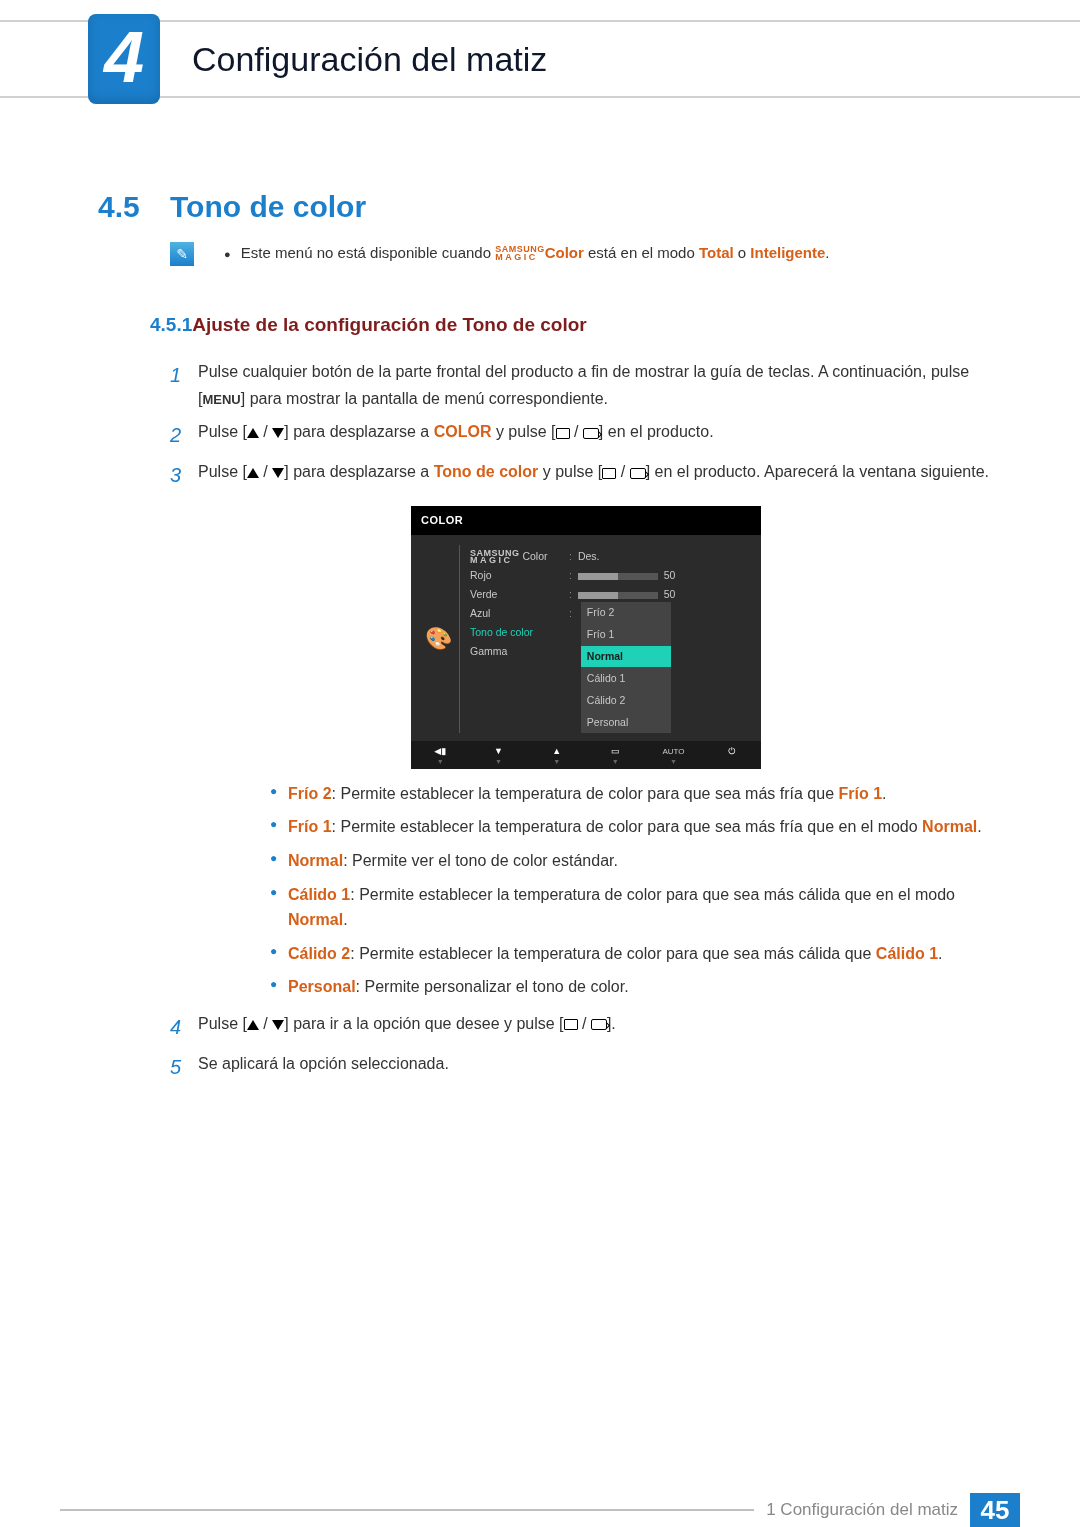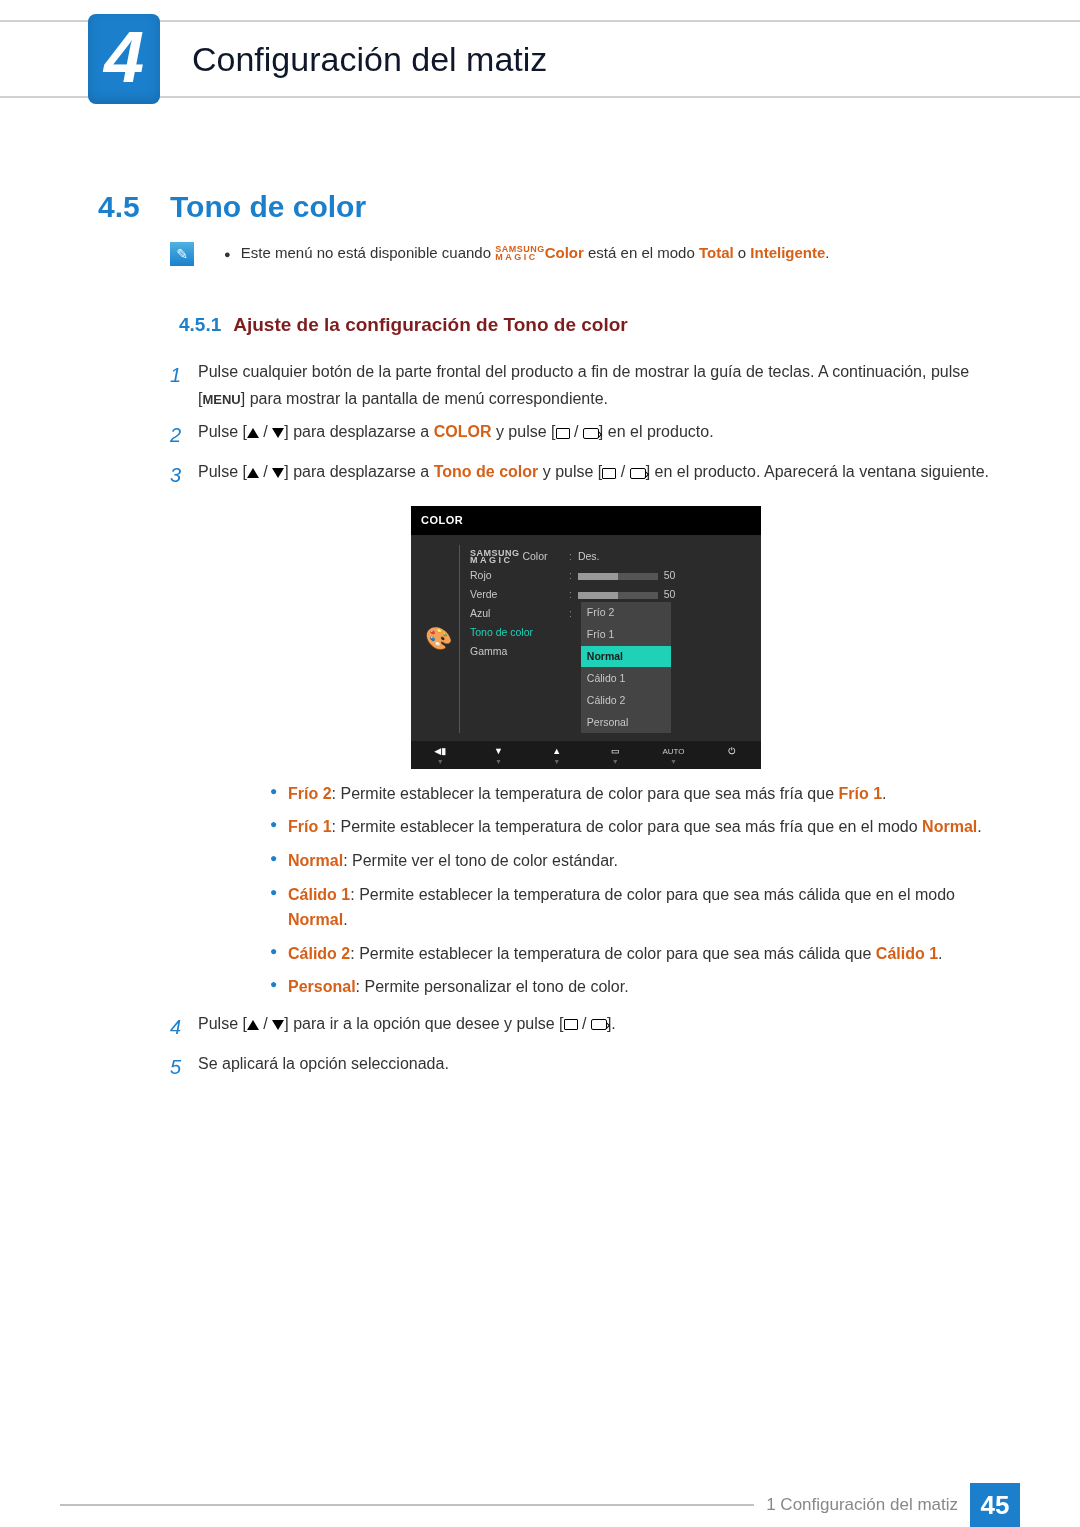--- a/index.html
+++ b/index.html
@@ -79,22 +79,22 @@
     color: #fff; font-size: 14px;
   }
   .note-text { font-size: 15px; color: #333; }
   .bold-accent { color: #d66018; font-weight: bold; }
   .magic-logo { font-size: 9px; letter-spacing: 0.5px; color:#d66018; display:inline-block; line-height:0.85; vertical-align:middle; font-weight:bold;}
   .magic-logo .l1{display:block;}
   .magic-logo .l2{display:block; letter-spacing:2.5px;}
   .subsection-row {
     display: flex;
     margin-top: 48px;
-    margin-left: 81px;
-    gap: 12px;
+    margin-left: 52px;
+    gap: 0;
   }
   .sub-num {
     color: #1b7fcc; font-weight: bold; font-size: 19px;
   }
   .sub-title {
     color: #7f1d1d; font-weight: bold; font-size: 19px;
   }
   .steps {
     margin-left: 72px;
     margin-top: 22px;
@@ -202,21 +202,21 @@
     gap: 12px;
   }
   .footer-line {
     flex: 1;
     height: 2px;
     background: #c0c0c0;
     margin-left: 60px;
   }
   .footer-label { color: #888; font-size: 17px;}
   .footer-page {
-    width: 50px; height: 44px;
+    width: 50px; height: 34px;
     background: #1b7fcc;
     color: #fff;
     font-size: 26px;
     font-weight: bold;
     display:flex; align-items:center; justify-content:center;
   }
   .bullet-dot-note{color:#333; font-size:11px; margin:0 6px;}
 </style>
 </head>
 <body>

